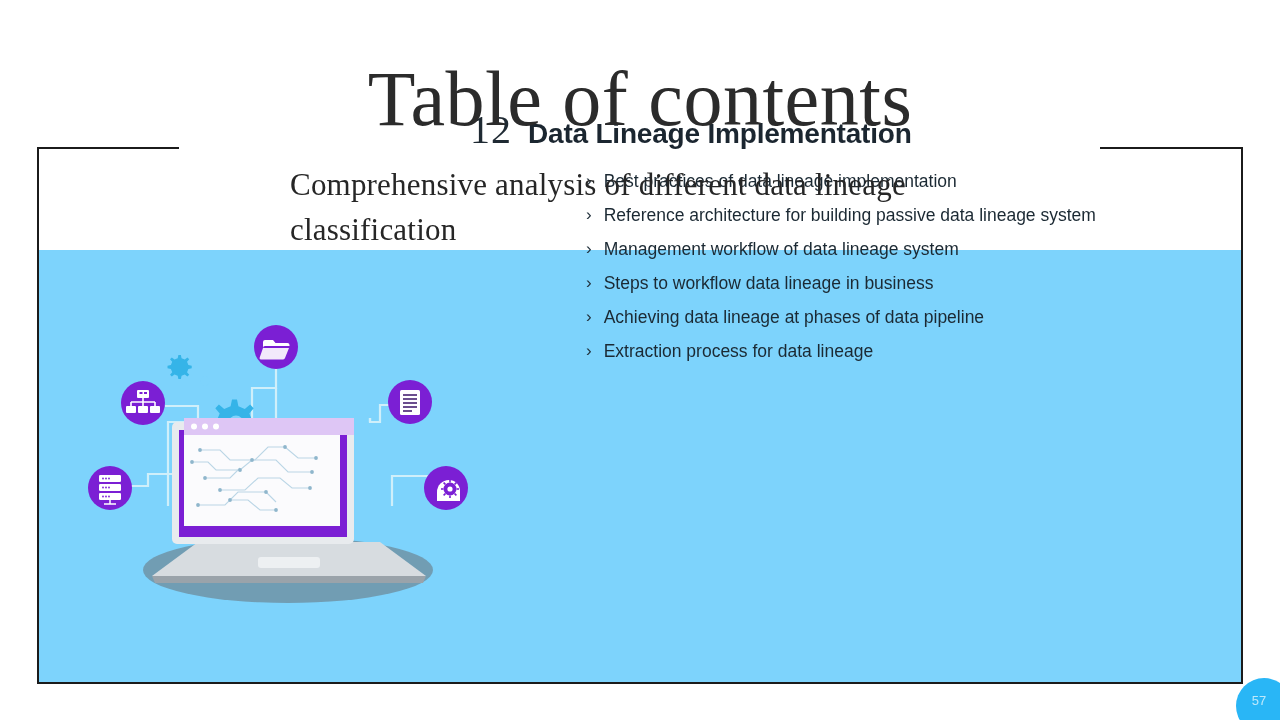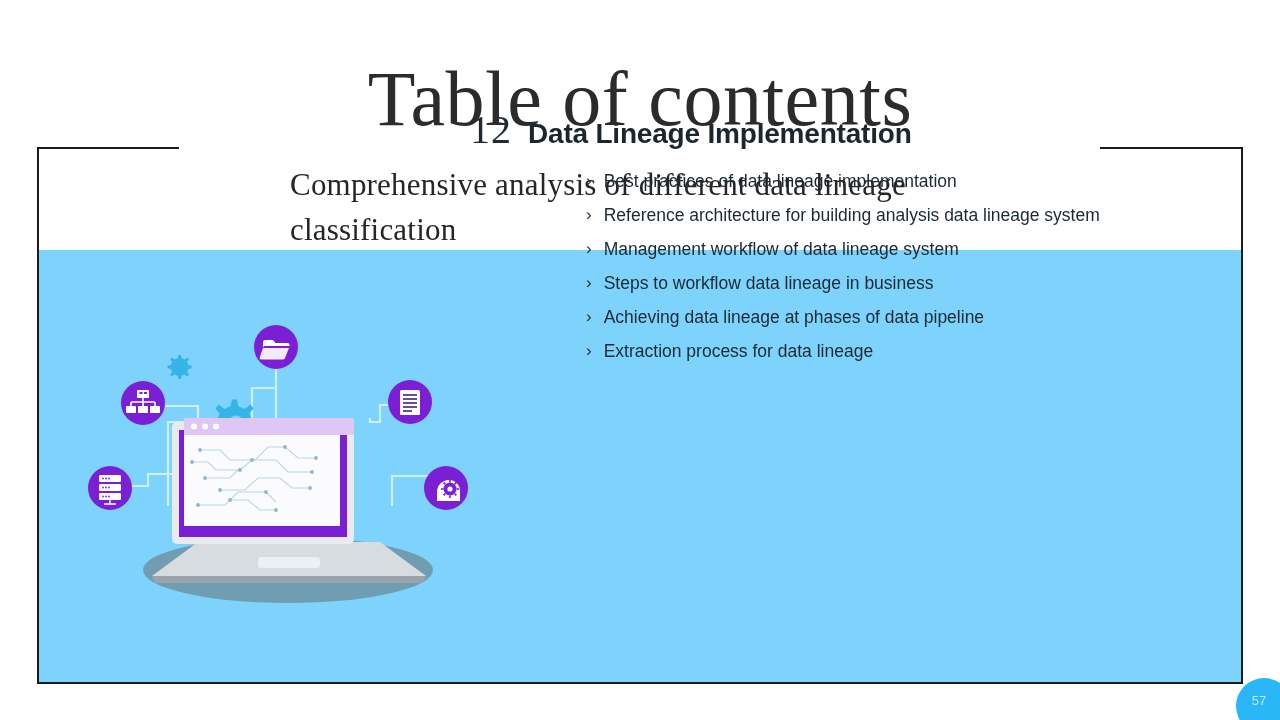--- a/index.html
+++ b/index.html
@@ -316,21 +316,21 @@
       <div class="number">12</div>
       <div class="section-title">Data Lineage Implementation</div>
     </div>
     <ul class="bullets">
       <li>
         <span class="chev">›</span>
         <span>Best practices of data lineage implementation</span>
       </li>
       <li>
         <span class="chev">›</span>
-        <span>Reference architecture for building analysis data lineage system</span>
+        <span>Reference architecture for building passive data lineage system</span>
       </li>
       <li>
         <span class="chev">›</span>
         <span>Management workflow of data lineage system</span>
       </li>
       <li>
         <span class="chev">›</span>
         <span>Steps to workflow data lineage in business</span>
       </li>
       <li>

